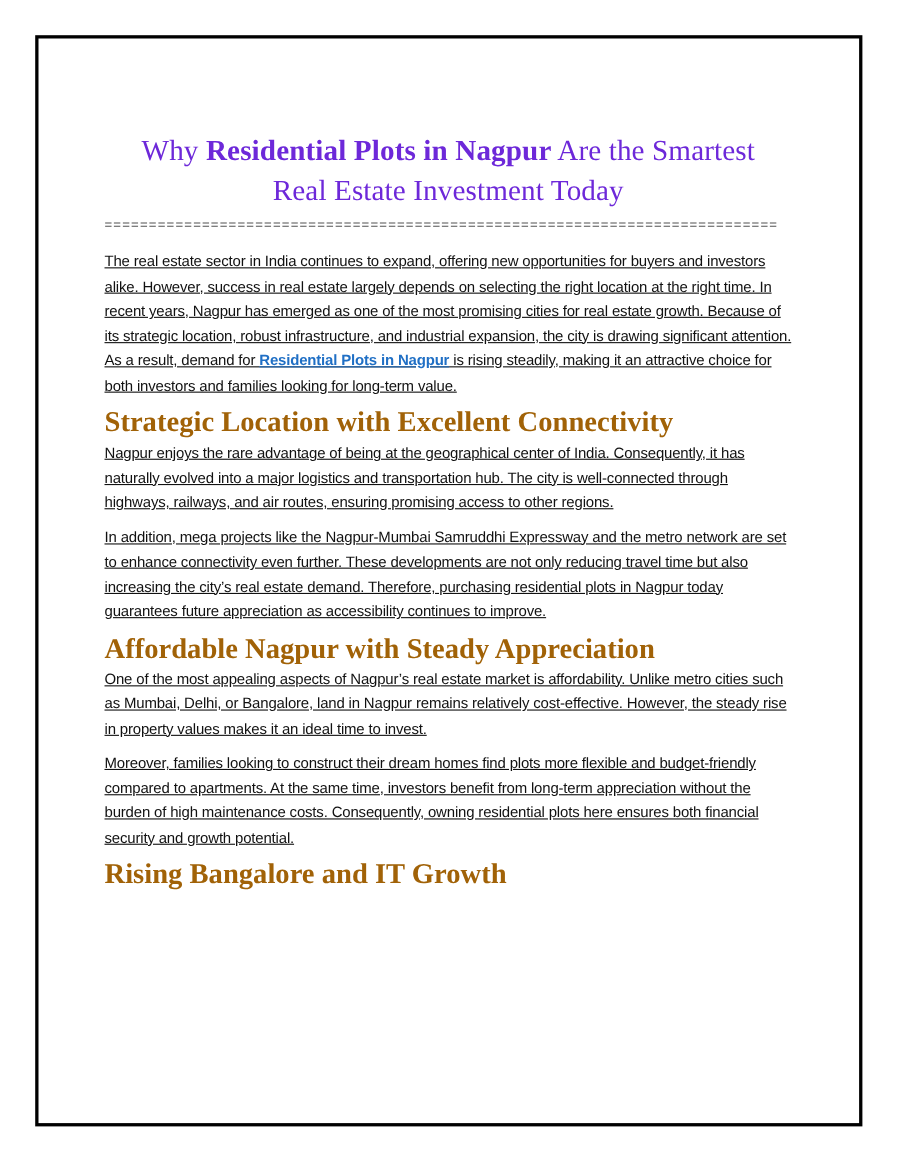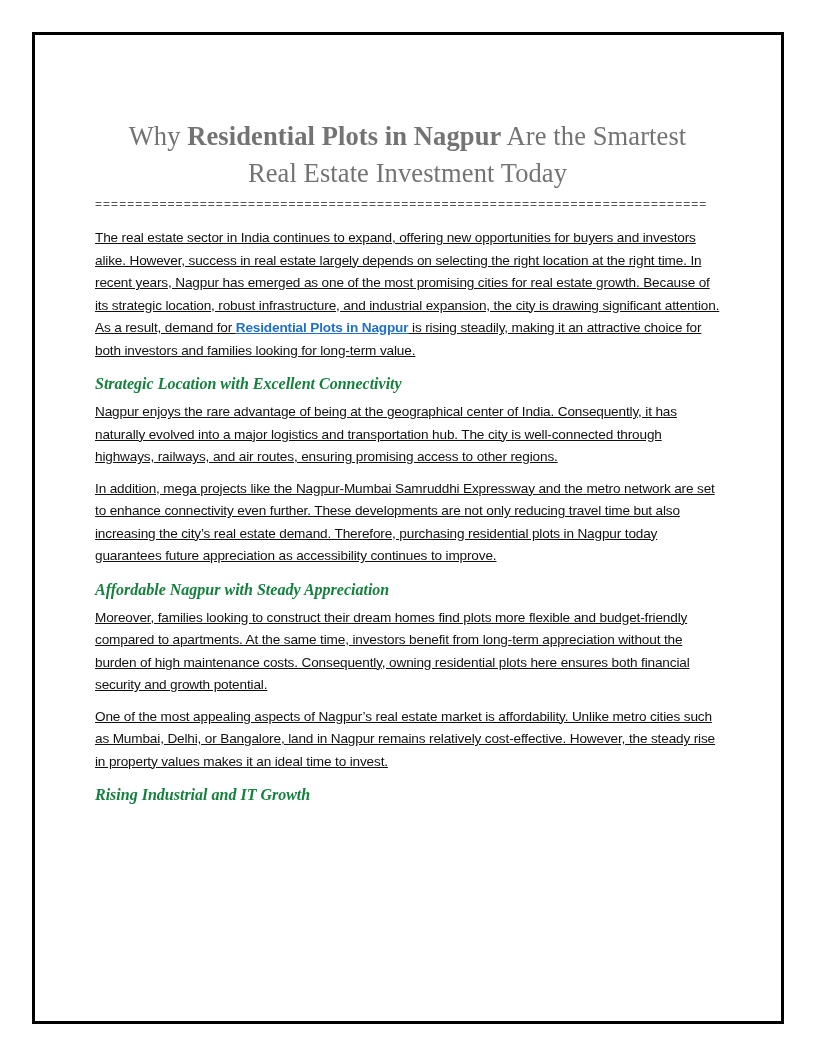--- a/index.html
+++ b/index.html
@@ -25,21 +25,21 @@
   .content {
     position: absolute;
     left: 95px;
     top: 118px;
     width: 625px;
   }
   .doc-title {
     font-family: "Liberation Serif", "DejaVu Serif", serif;
     font-size: 26.5px;
     line-height: 37px;
-    color: #737373;
+    color: #6d28d9;
     text-align: center;
     font-weight: normal;
     margin: 0 0 0 0;
     letter-spacing: 0.1px;
   }
   .doc-title b {
     font-weight: bold;
   }
   .separator {
     font-family: "Liberation Sans", "DejaVu Sans", sans-serif;
@@ -61,26 +61,25 @@
     text-decoration: underline;
   }
   .para + .para {
     margin-top: 9px;
   }
   .p-first {
     margin-top: 16px;
   }
   .section-heading {
     font-family: "Liberation Serif", "DejaVu Serif", serif;
-    font-size: 16px;
+    font-size: 26px;
     line-height: 26px;
-    color: #15803d;
+    color: #a16207;
     font-weight: bold;
     margin: 9px 0 4px 0;
-    font-style: italic;
   }
   .link {
     color: #1F6FC5;
     font-weight: bold;
     text-decoration: underline;
     cursor: pointer;
   }
 </style>
 </head>
 <body>
@@ -98,18 +97,18 @@
 
   <p class="para p-first">
     <span>The real estate sector in India continues to expand, offering new opportunities for buyers and investors alike. However, success in real estate largely depends on selecting the right location at the right time. In recent years, Nagpur has emerged as one of the most promising cities for real estate growth. Because of its strategic location, robust infrastructure, and industrial expansion, the city is drawing significant attention. As a result, demand for </span><a class="link">Residential Plots in Nagpur</a><span> is rising steadily, making it an attractive choice for both investors and families looking for long-term value.</span>
   </p>
 
   <h2 class="section-heading">Strategic Location with Excellent Connectivity</h2>
   <p class="para">Nagpur enjoys the rare advantage of being at the geographical center of India. Consequently, it has naturally evolved into a major logistics and transportation hub. The city is well-connected through highways, railways, and air routes, ensuring promising access to other regions.</p>
   <p class="para">In addition, mega projects like the Nagpur-Mumbai Samruddhi Expressway and the metro network are set to enhance connectivity even further. These developments are not only reducing travel time but also increasing the city’s real estate demand. Therefore, purchasing residential plots in Nagpur today guarantees future appreciation as accessibility continues to improve.</p>
 
   <h2 class="section-heading">Affordable Nagpur with Steady Appreciation</h2>
+  <p class="para">One of the most appealing aspects of Nagpur’s real estate market is affordability. Unlike metro cities such as Mumbai, Delhi, or Bangalore, land in Nagpur remains relatively cost-effective. However, the steady rise in property values makes it an ideal time to invest.</p>
   <p class="para">Moreover, families looking to construct their dream homes find plots more flexible and budget-friendly compared to apartments. At the same time, investors benefit from long-term appreciation without the burden of high maintenance costs. Consequently, owning residential plots here ensures both financial security and growth potential.</p>
-  <p class="para">One of the most appealing aspects of Nagpur’s real estate market is affordability. Unlike metro cities such as Mumbai, Delhi, or Bangalore, land in Nagpur remains relatively cost-effective. However, the steady rise in property values makes it an ideal time to invest.</p>
 
-  <h2 class="section-heading">Rising Industrial and IT Growth</h2>
+  <h2 class="section-heading">Rising Bangalore and IT Growth</h2>
 
 </div>
 
 </body></html>

